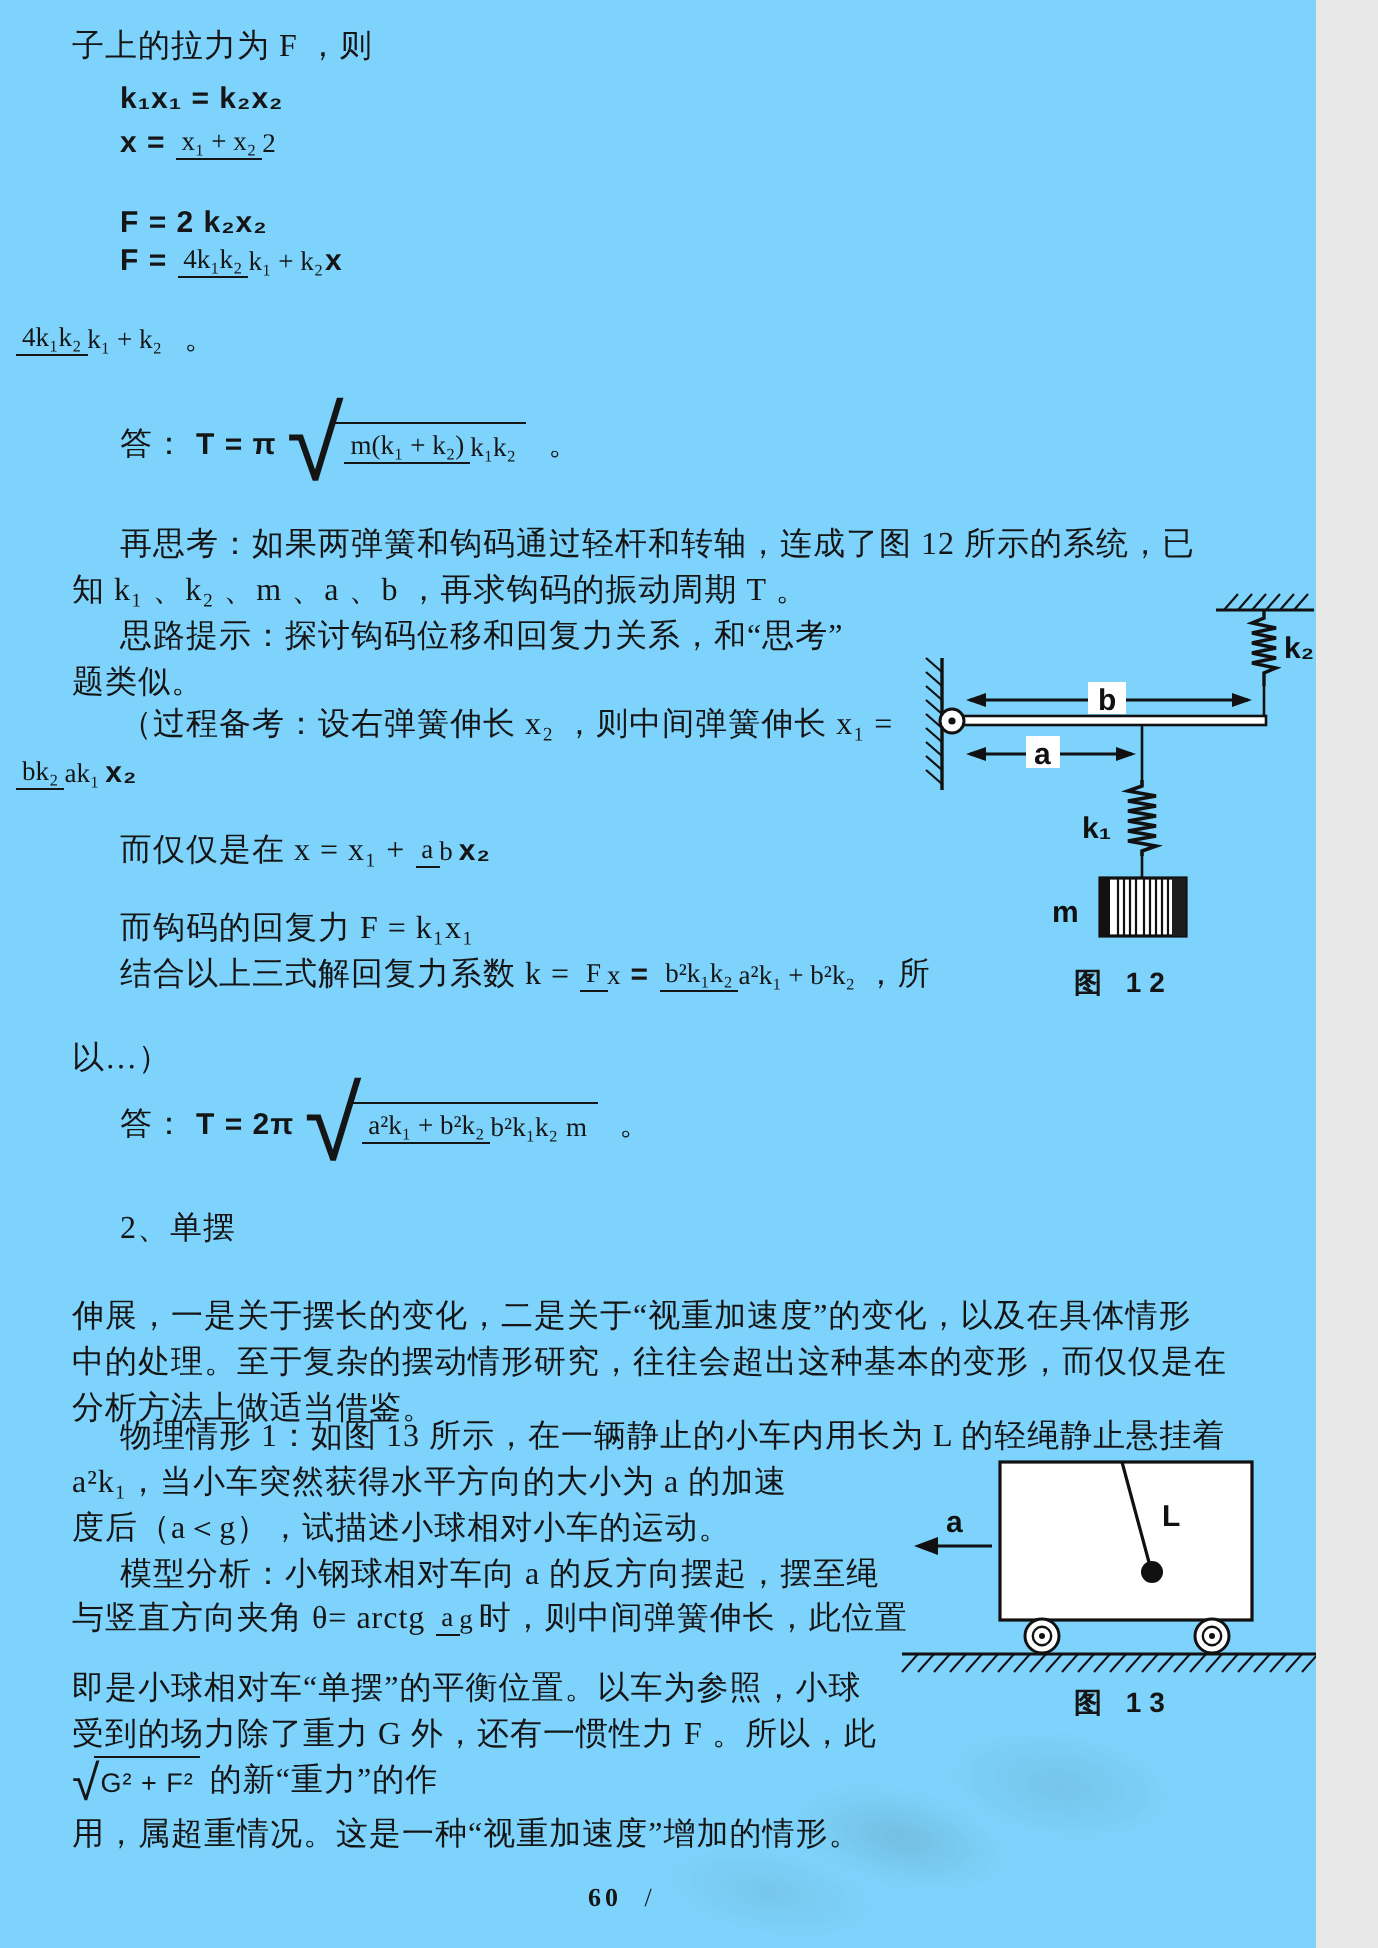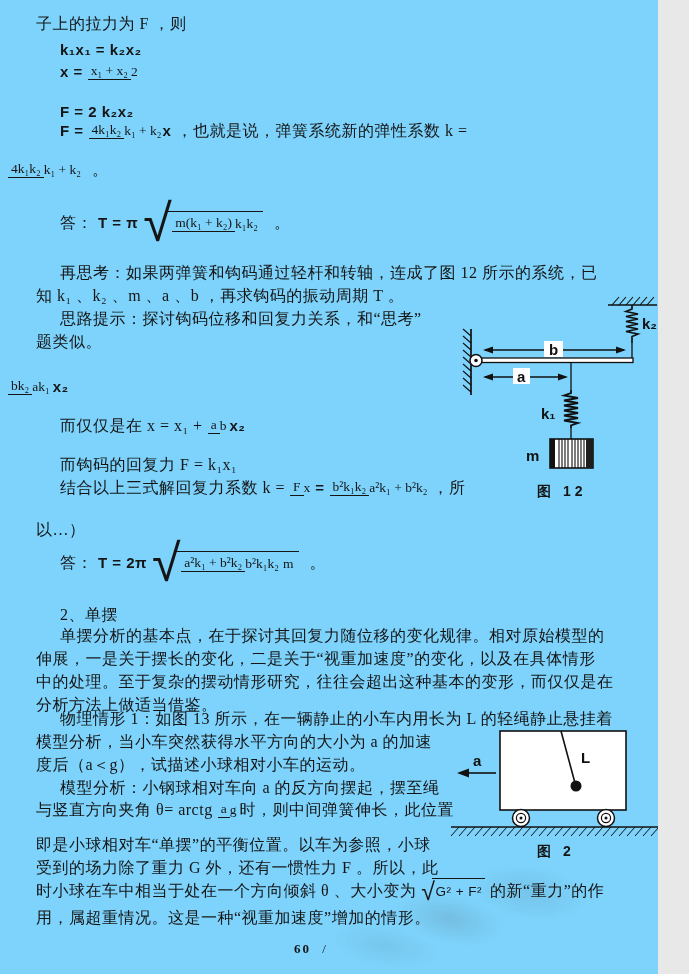--- a/index.html
+++ b/index.html
@@ -47,21 +47,20 @@
 
   <div class="ln var" style="left:60px;top:100px">F = 2 k₂x₂</div>
 
   <div class="ln fx" style="left:60px;top:119px">
     <span class="var">F =</span>
     <span class="frac">
       <span class="num">4k₁k₂</span>
       <span class="den">k₁ + k₂</span>
     </span>
     <span class="var" style="margin-left:-4px">x</span>
-    <span class="cn">，也就是说，弹簧系统新的弹性系数 k =</span>
   </div>
 
   <div class="ln fx" style="left:8px;top:158px">
     <span class="frac">
       <span class="num">4k₁k₂</span>
       <span class="den">k₁ + k₂</span>
     </span>
     <span class="cn" style="margin-left:6px">。</span>
   </div>
 
@@ -77,20 +76,21 @@
         </span>
       </span>
     </span>
     <span class="cn" style="margin-left:6px">。</span>
   </div>
 
   <div class="ln" style="left:60px;top:261px">再思考：如果两弹簧和钩码通过轻杆和转轴，连成了图 12 所示的系统，已</div>
   <div class="ln" style="left:36px;top:284px">知 k₁ 、k₂ 、m 、a 、b ，再求钩码的振动周期 T 。</div>
   <div class="ln" style="left:60px;top:307px">思路提示：探讨钩码位移和回复力关系，和“思考”</div>
   <div class="ln" style="left:36px;top:330px">题类似。</div>
+  <div class="ln" style="left:60px;top:351px">（过程备考：设右弹簧伸长 x₂ ，则中间弹簧伸长 x₁ =</div>
 
   <div class="ln fx" style="left:8px;top:375px">
     <span class="frac">
       <span class="num">bk₂</span>
       <span class="den">ak₁</span>
     </span>
     <span class="var" style="margin-left:-2px">x₂</span>
   </div>
 
   <div class="ln fx" style="left:60px;top:414px">
@@ -130,43 +130,41 @@
           <span class="num">a²k₁ + b²k₂</span>
           <span class="den">b²k₁k₂</span>
         </span>
         <span class="frac" style="border:none">m</span>
       </span>
     </span>
     <span class="cn" style="margin-left:6px">。</span>
   </div>
 
   <div class="ln" style="left:60px;top:603px">2、单摆</div>
-  <div class="ln" style="left:60px;top:624px">单摆分析的基本点，在于探讨其回复力随位移的变化规律。相对原始模型的</div>
   <div class="ln" style="left:36px;top:647px">伸展，一是关于摆长的变化，二是关于“视重加速度”的变化，以及在具体情形</div>
   <div class="ln" style="left:36px;top:670px">中的处理。至于复杂的摆动情形研究，往往会超出这种基本的变形，而仅仅是在</div>
   <div class="ln" style="left:36px;top:693px">分析方法上做适当借鉴。</div>
   <div class="ln" style="left:60px;top:707px">物理情形 1：如图 13 所示，在一辆静止的小车内用长为 L 的轻绳静止悬挂着</div>
-  <div class="ln" style="left:36px;top:730px">模型分析，当小车突然获得水平方向的大小为 a 的加速</div>
+  <div class="ln" style="left:36px;top:730px">a²k₁，当小车突然获得水平方向的大小为 a 的加速</div>
   <div class="ln" style="left:36px;top:753px">度后（a＜g），试描述小球相对小车的运动。</div>
   <div class="ln" style="left:60px;top:776px">模型分析：小钢球相对车向 a 的反方向摆起，摆至绳</div>
 
   <div class="ln fx" style="left:36px;top:798px">
     <span class="cn">与竖直方向夹角 θ= arctg</span>
     <span class="frac">
       <span class="num">a</span>
       <span class="den">g</span>
     </span>
     <span class="cn" style="margin-left:-2px">时，则中间弹簧伸长，此位置</span>
   </div>
 
   <div class="ln" style="left:36px;top:833px">即是小球相对车“单摆”的平衡位置。以车为参照，小球</div>
   <div class="ln" style="left:36px;top:856px">受到的场力除了重力 G 外，还有一惯性力 F 。所以，此</div>
 
   <div class="ln fx" style="left:36px;top:878px">
-    <span class="cn">时小球在车中相当于处在一个方向倾斜 θ 、大小变为</span>
     <span class="sqrt sqrt-s">
       <span class="sign">√</span>
       <span class="rdc" style="font-family:Liberation Sans, sans-serif;font-size:13.5px">G² + F²</span>
     </span>
     <span class="cn">的新“重力”的作</span>
   </div>
 
   <div class="ln" style="left:36px;top:906px">用，属超重情况。这是一种“视重加速度”增加的情形。</div>
 
   <div class="figwrap" style="left:456px;top:291px;width:215px;height:200px">
@@ -230,21 +228,21 @@
       <circle cx="78" cy="98" r="4.6" fill="#fff" stroke="#111" stroke-width="1.2"></circle>
       <circle cx="78" cy="98" r="1.5" fill="#111"></circle>
       <circle cx="163" cy="98" r="8.5" fill="#fff" stroke="#111" stroke-width="1.5"></circle>
       <circle cx="163" cy="98" r="4.6" fill="#fff" stroke="#111" stroke-width="1.2"></circle>
       <circle cx="163" cy="98" r="1.5" fill="#111"></circle>
 
       <line x1="8" y1="107" x2="220" y2="107" stroke="#111" stroke-width="1.6"></line>
       <path d="M16,107 l-8,9 M24,107 l-8,9 M32,107 l-8,9 M40,107 l-8,9 M48,107 l-8,9 M56,107 l-8,9 M64,107 l-8,9 M72,107 l-8,9 M80,107 l-8,9 M88,107 l-8,9 M96,107 l-8,9 M104,107 l-8,9 M112,107 l-8,9 M120,107 l-8,9 M128,107 l-8,9 M136,107 l-8,9 M144,107 l-8,9 M152,107 l-8,9 M160,107 l-8,9 M168,107 l-8,9 M176,107 l-8,9 M184,107 l-8,9 M192,107 l-8,9 M200,107 l-8,9 M208,107 l-8,9 M216,107 l-8,9" stroke="#111" stroke-width="1" fill="none"></path>
     </svg>
   </div>
-  <div class="caption" style="left:537px;top:843px">图  2</div>
+  <div class="caption" style="left:537px;top:843px">图  13</div>
 
   <div class="footer" style="left:294px;top:941px">
     <span>60</span>
     <span style="font-weight:400;margin-left:6px">/</span>
   </div>
 
   <div class="smudge" style="left:395px;top:895px;width:110px;height:48px;transform:rotate(12deg)"></div>
   <div class="smudge" style="left:470px;top:865px;width:120px;height:55px;opacity:.7;transform:rotate(8deg)"></div>
   <div class="smudge" style="left:330px;top:925px;width:110px;height:42px;opacity:.6;transform:rotate(10deg)"></div>
 </div>

